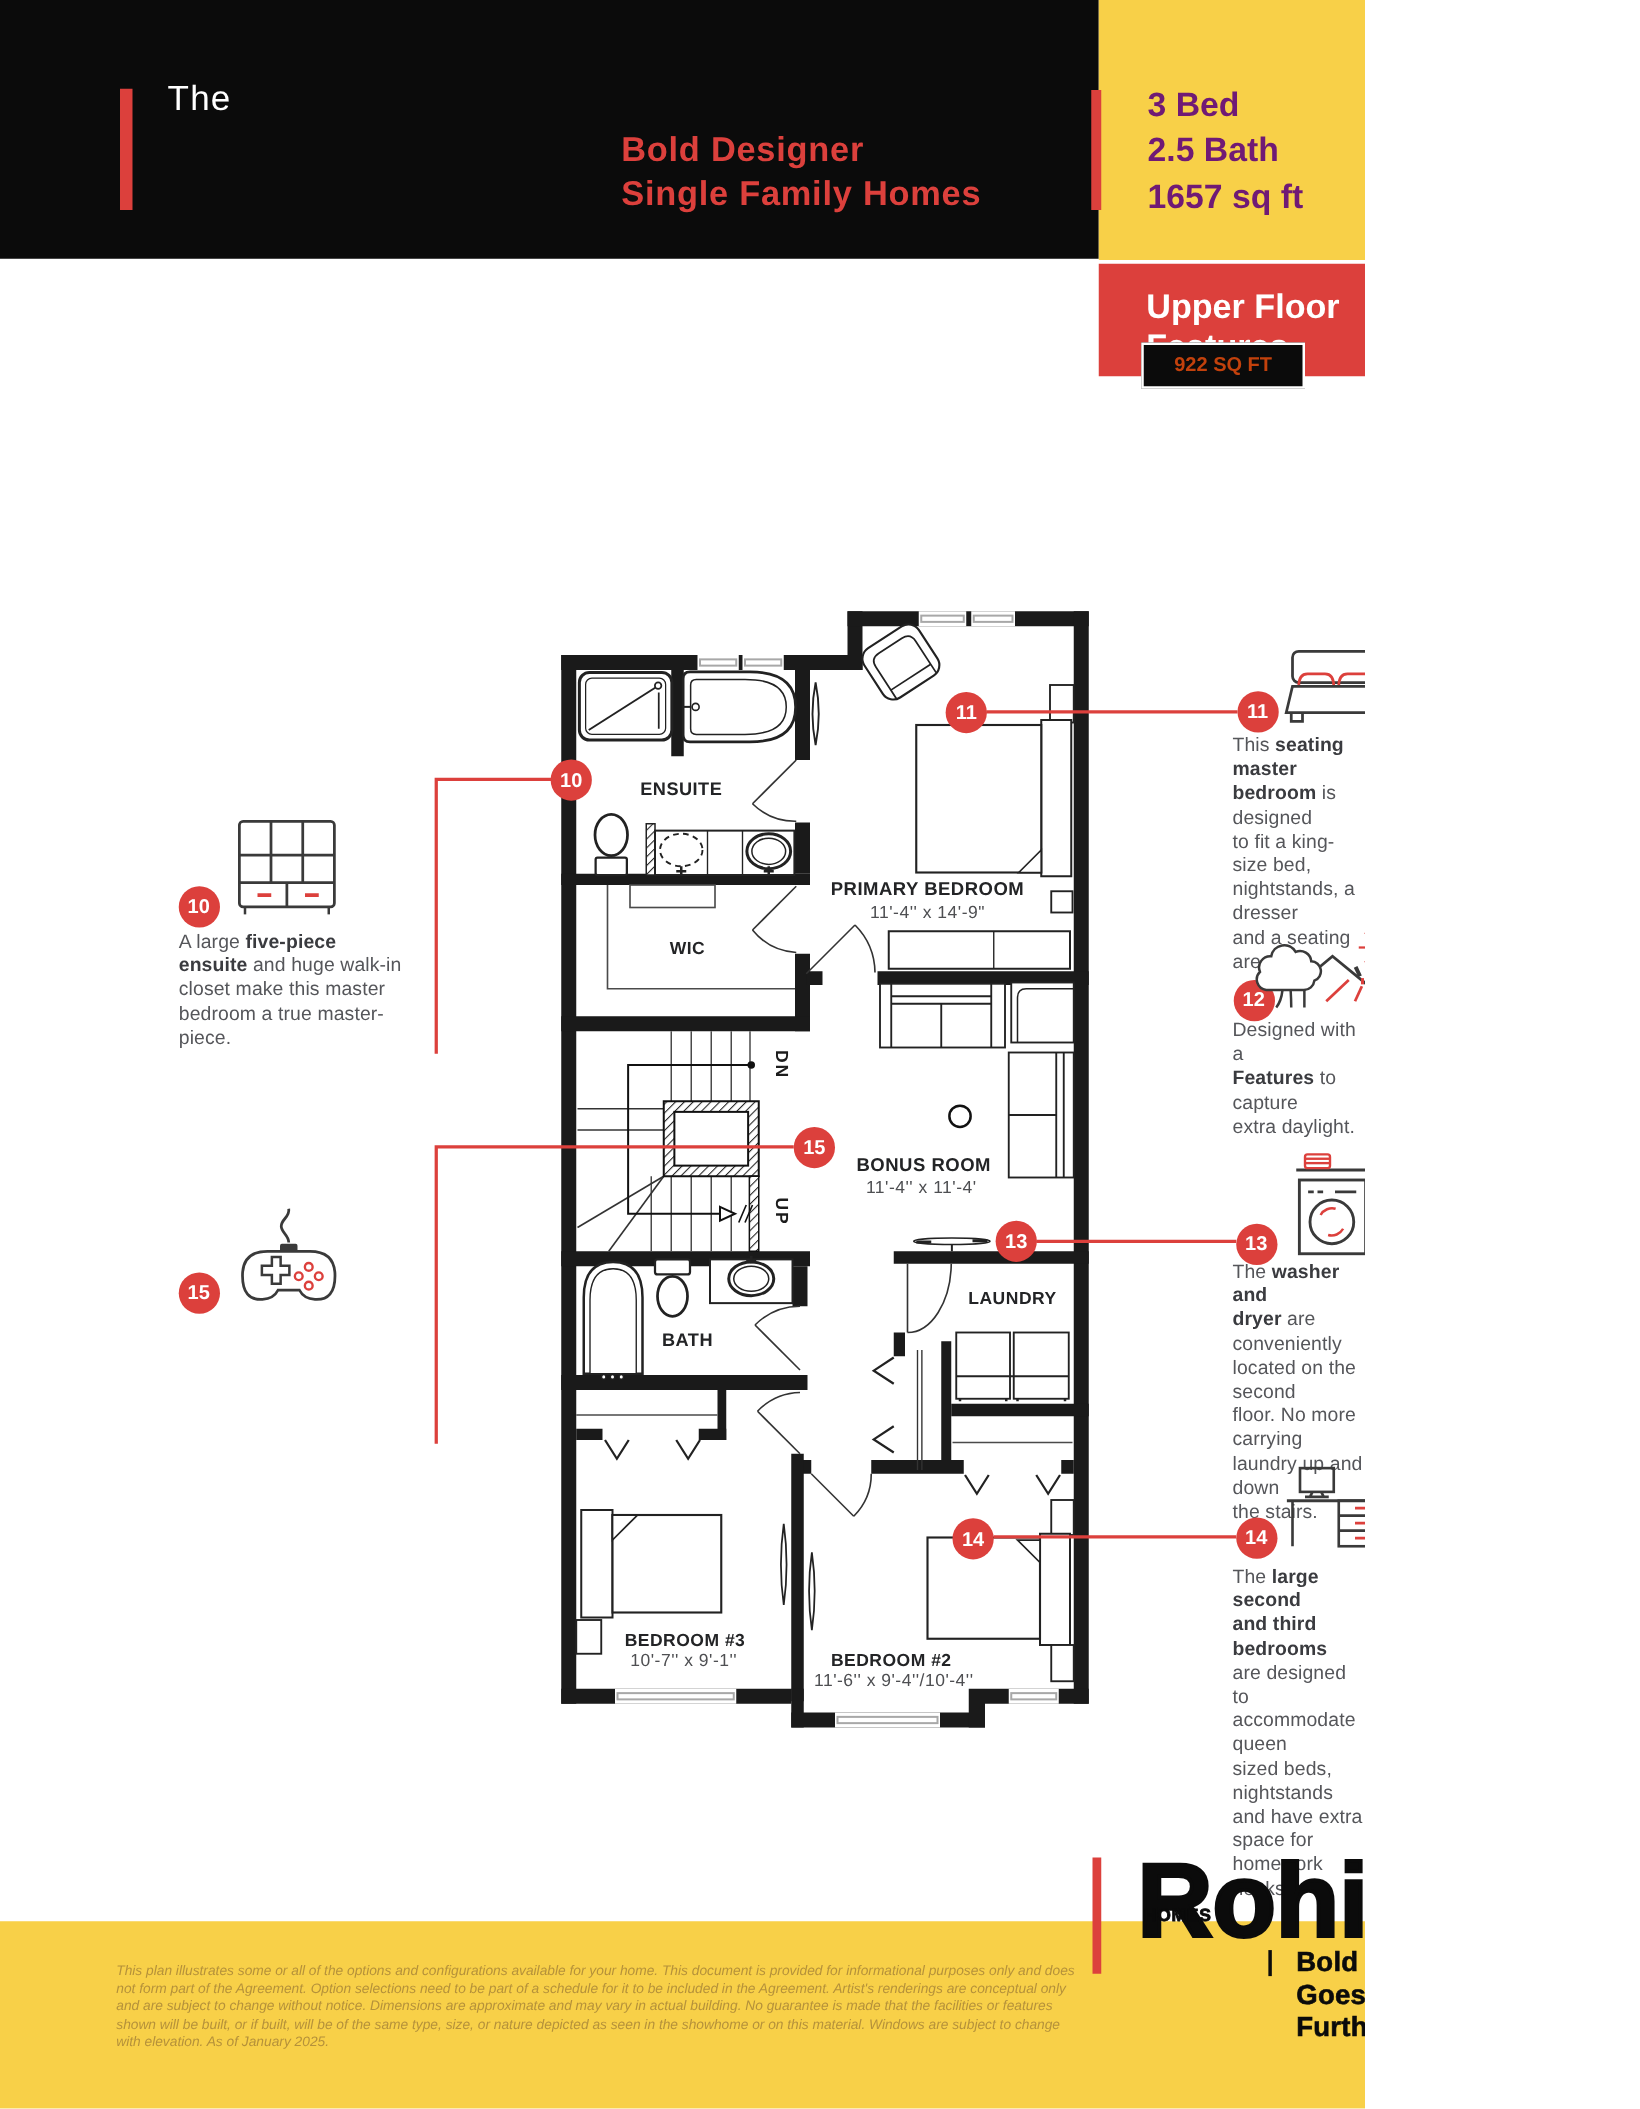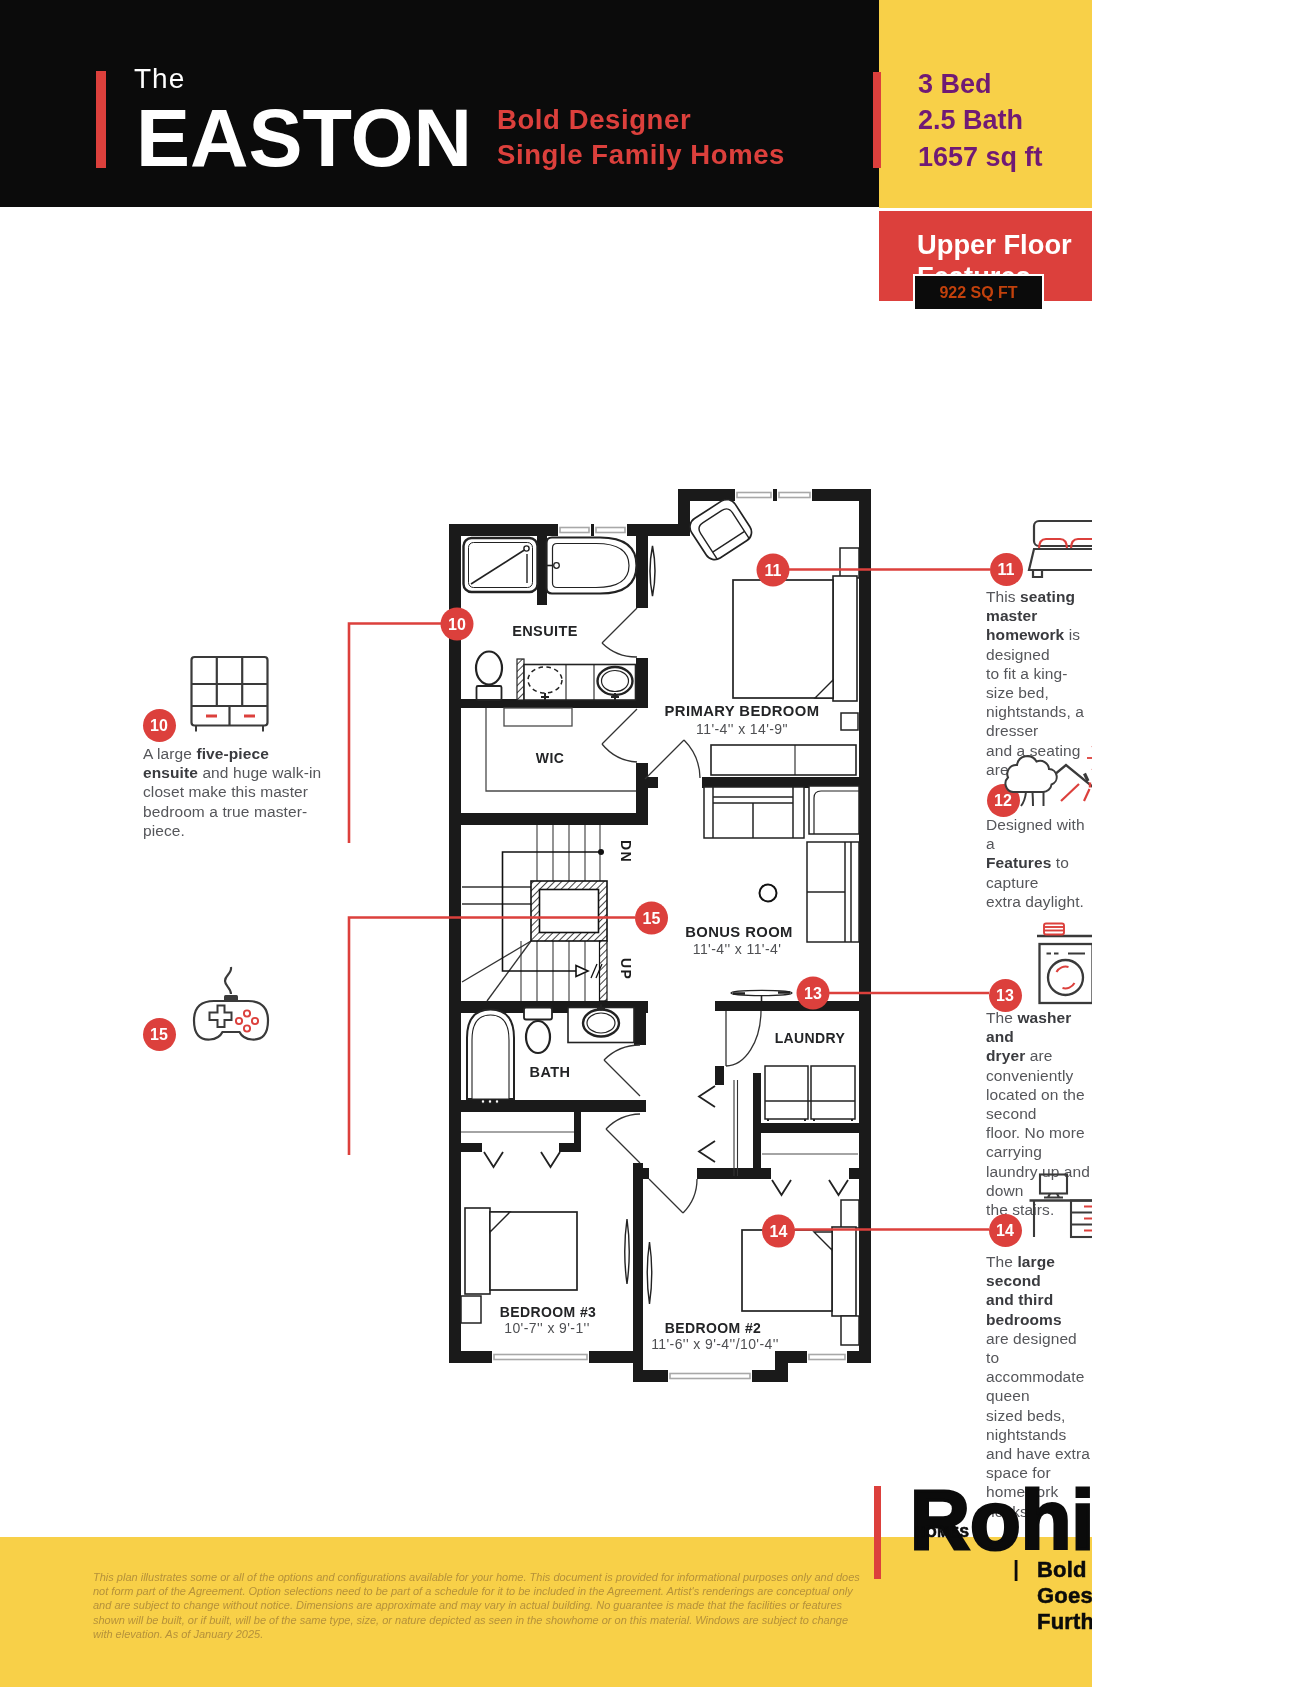--- a/index.html
+++ b/index.html
@@ -15,21 +15,20 @@
 </head>
 <body>
 <div id="page">
 
 <div class="abs" style="left:0;top:0;width:879px;height:207px;background:#0b0b0b;"></div>
 
 <div class="abs" style="left:96px;top:71px;width:10px;height:97px;background:#dc403c;"></div>
 
 <div class="abs" style="left:134px;top:63px;color:#fff;font-size:28px;font-weight:300;letter-spacing:1px;">The</div>
 
-<div class="abs" style="left:136px;top:92px;color:#fff;font-size:81px;font-weight:bold;">EASTON</div>
 
 <div class="abs" style="left:497px;top:103px;color:#dc403c;font-size:27.5px;font-weight:bold;line-height:34.5px;letter-spacing:0.6px;">Bold Designer<br>Single Family Homes</div>
 
 <div class="abs" style="left:879px;top:0;width:433px;height:208px;background:#f8d048;"></div>
 
 <div class="abs" style="left:873px;top:72px;width:8px;height:96px;background:#dc403c;"></div>
 
 <div class="abs" style="left:918px;top:66px;color:#701a75;font-size:27px;font-weight:bold;line-height:36.3px;">3 Bed<br>2.5 Bath<br>1657 sq ft</div>
 
 <div class="abs" style="left:879px;top:211px;width:433px;height:90px;background:#dc403c;"></div>
@@ -41,21 +40,21 @@
 
 <div class="circ" style="left:142.5px;top:708.5px;">10</div>
 
 <div class="blk" style="left:143px;top:744px;">A large <b>five-piece</b><br><b>ensuite</b> and huge walk-in<br>closet make this master<br>bedroom a true master-<br>piece.</div>
 
 <div class="circ" style="left:142.5px;top:1017.5px;">15</div>
 
 
 <div class="circ" style="left:989.5px;top:552.5px;">11</div>
 
-<div class="blk" style="left:986px;top:587px;">This <b>seating master</b><br><b>homework</b> is designed<br>to fit a king-size bed,<br>nightstands, a dresser<br>and a seating area.</div>
+<div class="blk" style="left:986px;top:587px;">This <b>seating master</b><br><b>bedroom</b> is designed<br>to fit a king-size bed,<br>nightstands, a dresser<br>and a seating area.</div>
 
 <div class="circ" style="left:986.5px;top:783.5px;">12</div>
 
 <div class="blk" style="left:986px;top:815px;">Designed with a<br><b>Features</b> to capture<br>extra daylight.</div>
 
 <div class="circ" style="left:988.5px;top:978.5px;">13</div>
 
 <div class="blk" style="left:986px;top:1008px;">The <b>washer and</b><br><b>dryer</b> are conveniently<br>located on the second<br>floor. No more carrying<br>laundry up and down<br>the stairs.</div>
 
 <div class="circ" style="left:988.5px;top:1213.5px;">14</div>

